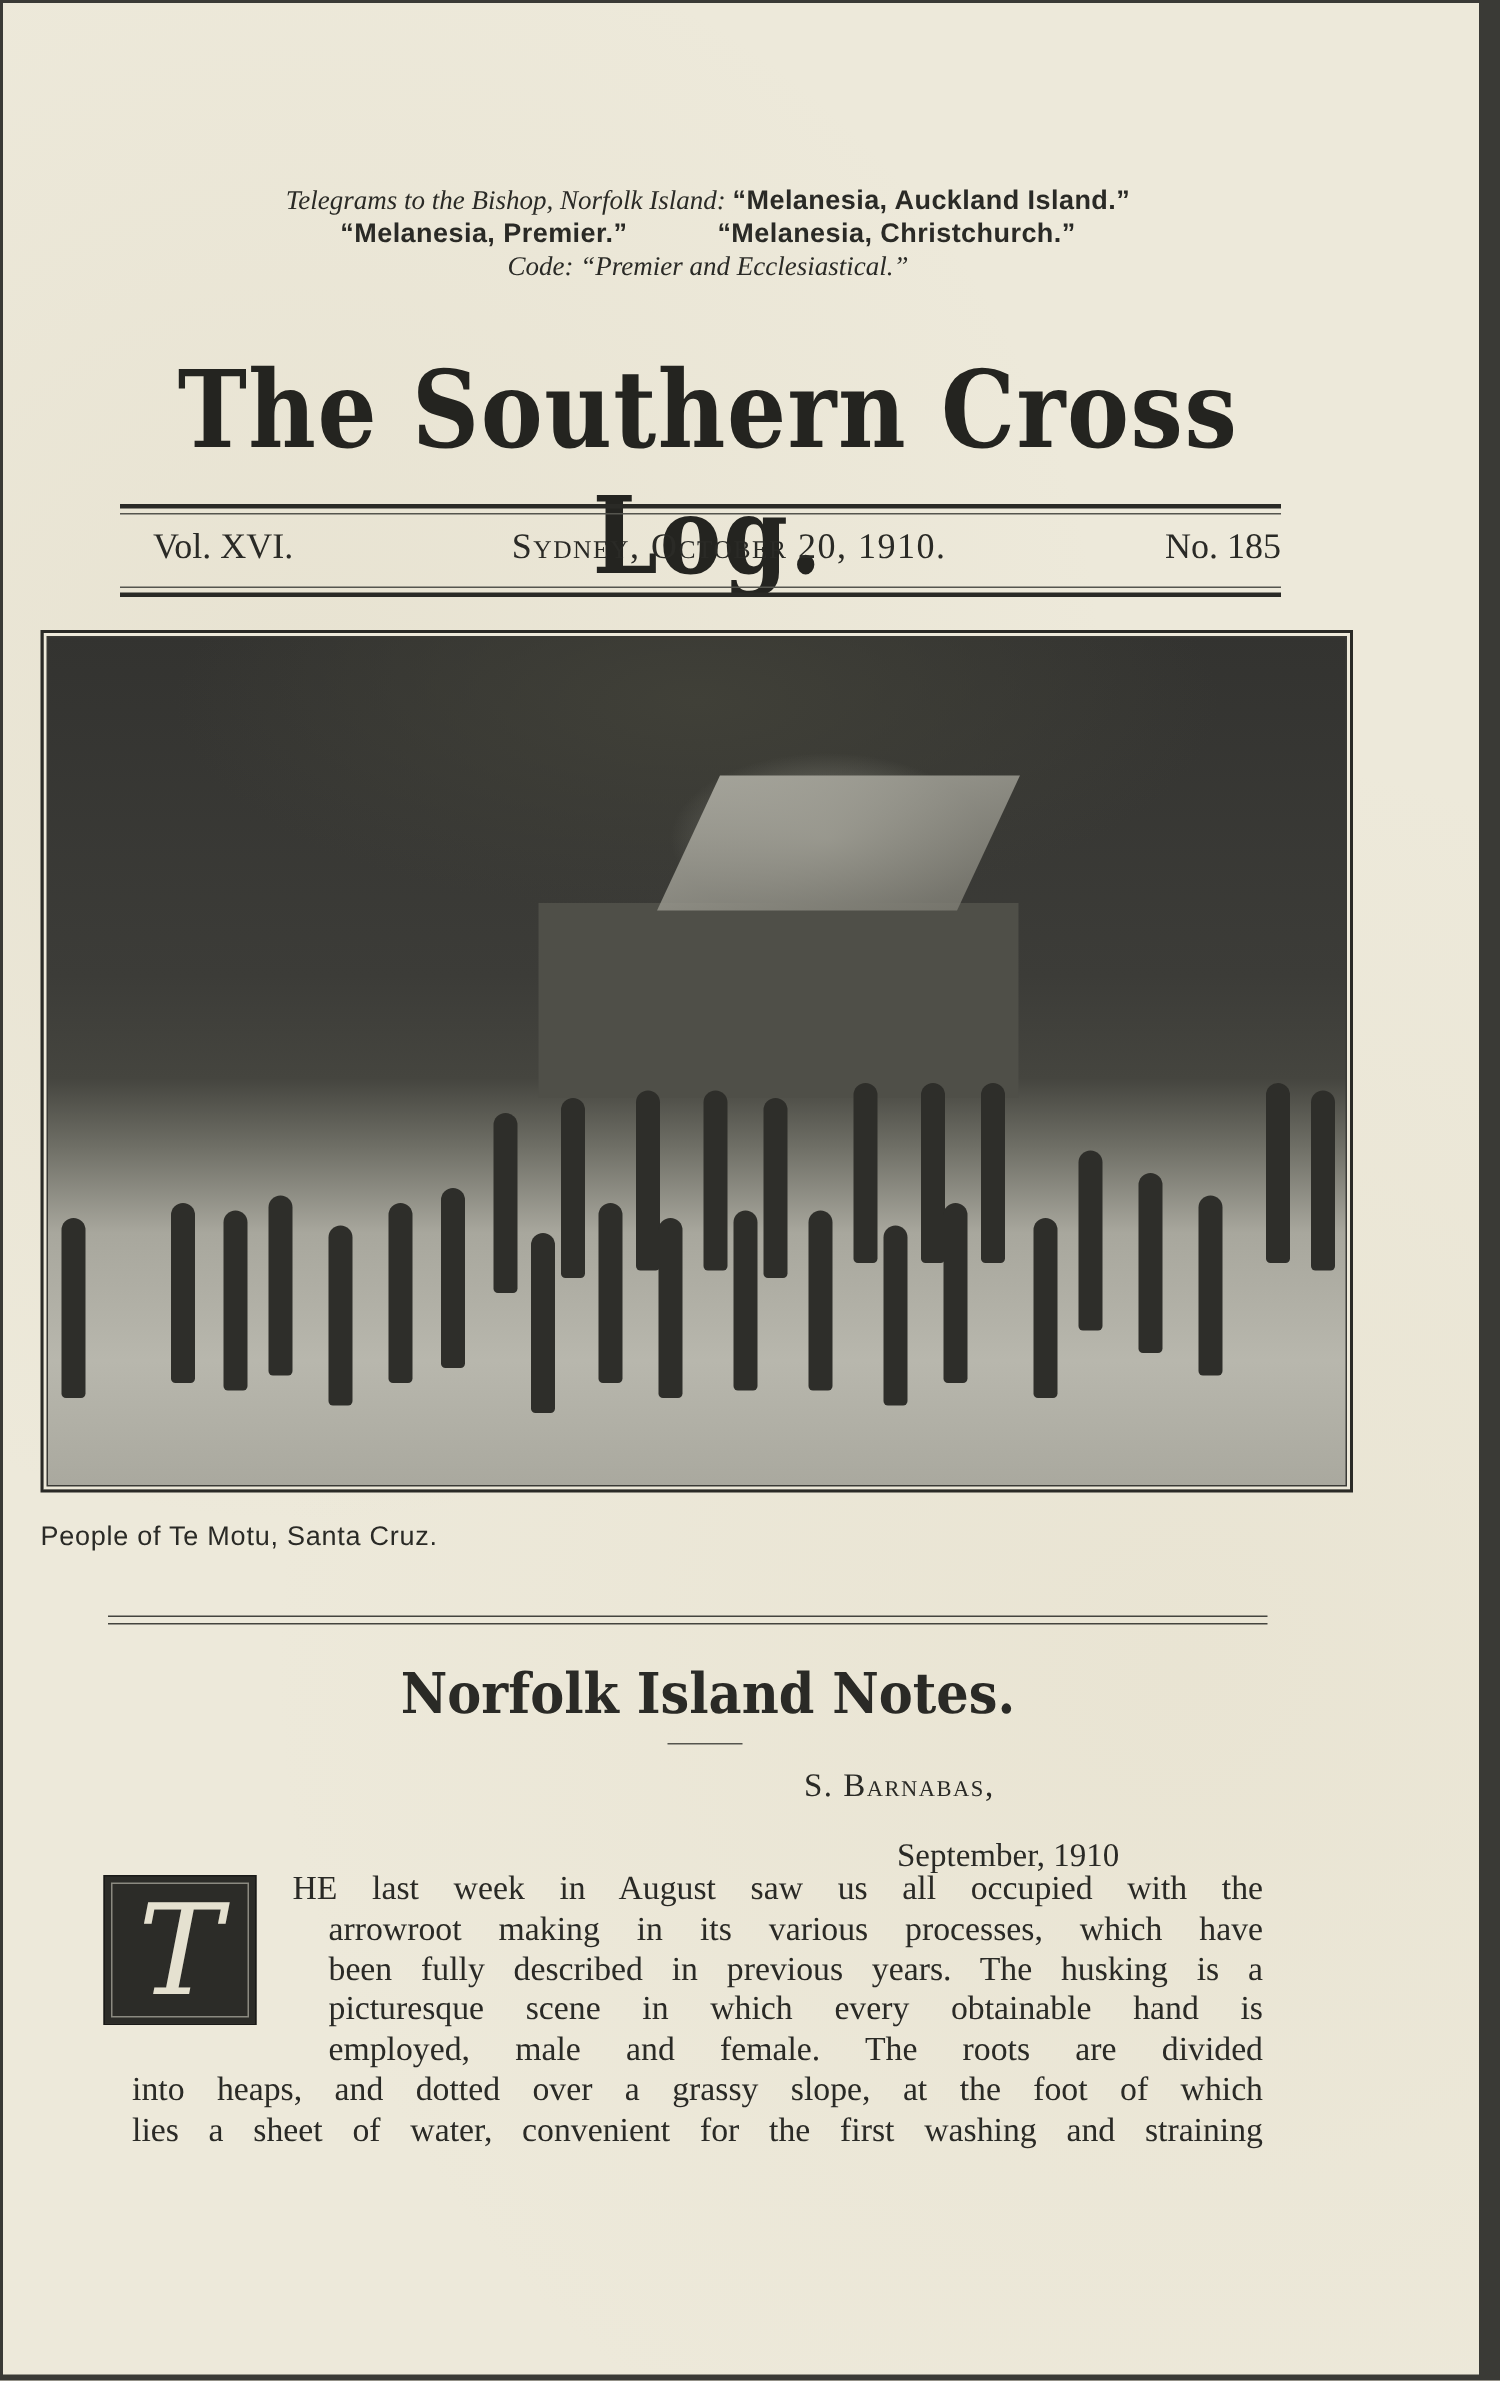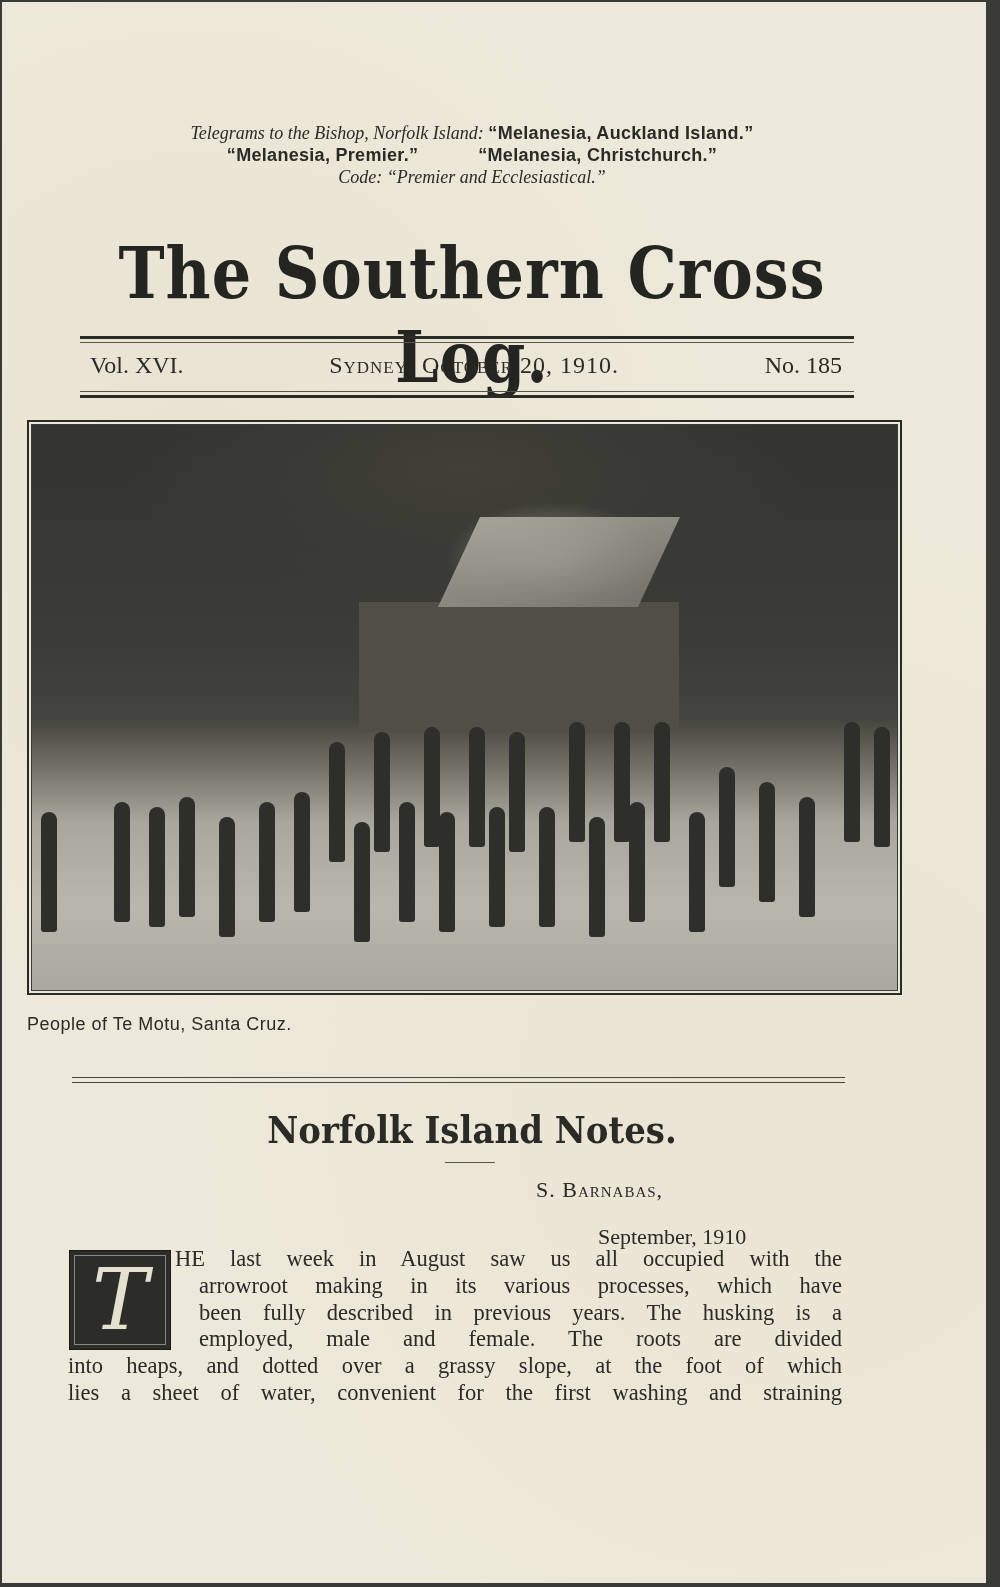--- a/index.html
+++ b/index.html
@@ -32,21 +32,21 @@
     position: absolute; left: 60px; top: 240px; width: 820px;
     text-align: center;
     font-family: "DejaVu Serif", serif; font-weight: bold;
     font-size: 62px; letter-spacing: 1px; color: #242420;
     transform: scaleY(1.15);
   }
   .rule-thick { position: absolute; left: 78px; width: 774px; height: 3px; background: #2a2a26; }
   .rule-thin  { position: absolute; left: 78px; width: 774px; height: 1px; background: #55554e; }
 
   .issue-bar {
-    position: absolute; left: 88px; top: 350px; width: 752px;
+    position: absolute; left: 100px; top: 350px; width: 752px;
     display: flex; justify-content: space-between; align-items: baseline;
     font-size: 24px; color: #2a2a26;
   }
   .smallcaps { font-variant: small-caps; letter-spacing: 1px; }
 
   .photo {
     position: absolute; left: 25px; top: 418px; width: 871px; height: 571px;
     border: 2px solid #2a2a26;
     box-shadow: inset 0 0 0 2px #ede9da, inset 0 0 0 3px #3a3a36;
     background:
@@ -92,21 +92,21 @@
     background: #2c2c28; border: 1px solid #1a1a18;
     box-shadow: inset 0 0 0 4px #2c2c28, inset 0 0 0 5px #8b8a80;
     display: flex; align-items: center; justify-content: center;
     color: #e5e1d0; font-family: "DejaVu Serif", serif; font-size: 84px; font-style: italic;
   }
 
   .body-text {
     position: absolute; left: 66px; top: 1244px; width: 774px;
     font-size: 22.5px; line-height: 26.8px; text-align: justify; color: #2a2a26;
   }
-  .body-text .line { display: block; text-align-last: justify; white-space: nowrap; }
+  .body-text .line { display: block; text-align-last: justify; white-space: nowrap; margin-left: 20px; }
   .body-text .indent { padding-left: 131px; }
   .body-text .first { padding-left: 107px; }
 </style>
 </head>
 <body>
 
 <div class="page">
 
   <div class="telegrams">
     <div>
@@ -179,18 +179,19 @@
 
   <div class="dateline-1 smallcaps">S. Barnabas,</div>
   <div class="dateline-2">September, 1910</div>
 
   <div class="dropcap">T</div>
 
   <div class="body-text">
     <span class="line first">HE last week in August saw us all occupied with the</span>
     <span class="line indent">arrowroot making in its various processes, which have</span>
     <span class="line indent">been fully described in previous years. The husking is a</span>
+    <span class="line indent">picturesque scene in which every obtainable hand is</span>
     <span class="line indent">employed, male and female. The roots are divided</span>
     <span class="line">into heaps, and dotted over a grassy slope, at the foot of which</span>
     <span class="line">lies a sheet of water, convenient for the first washing and straining</span>
   </div>
 
 </div>
 
 </body></html>

